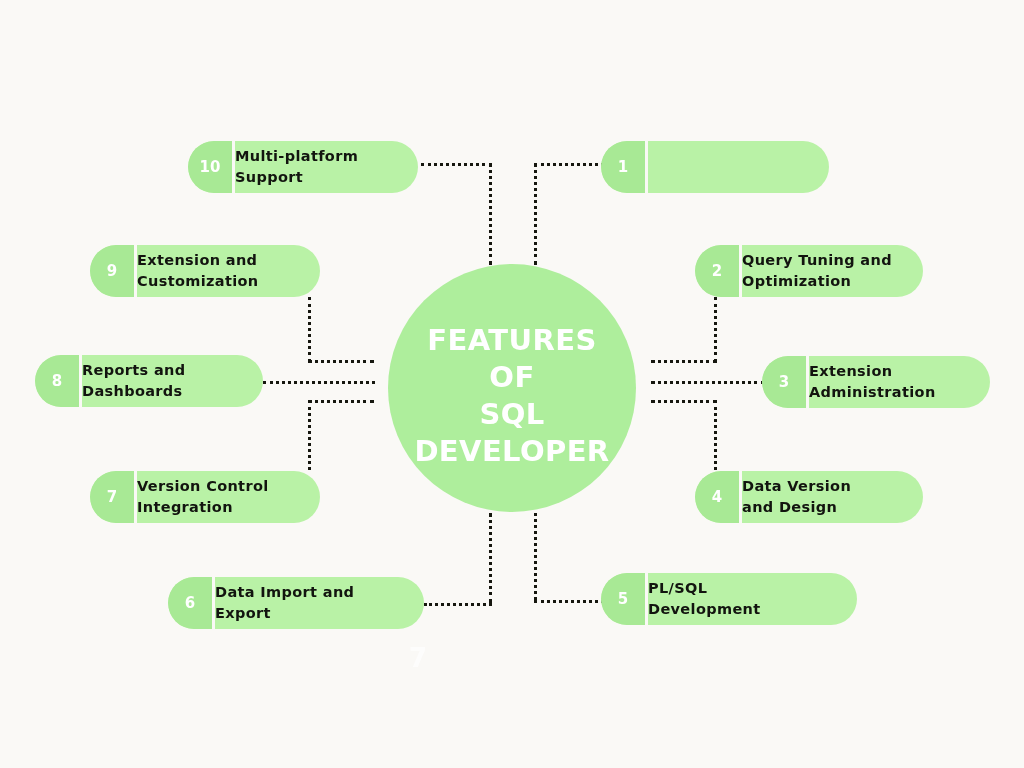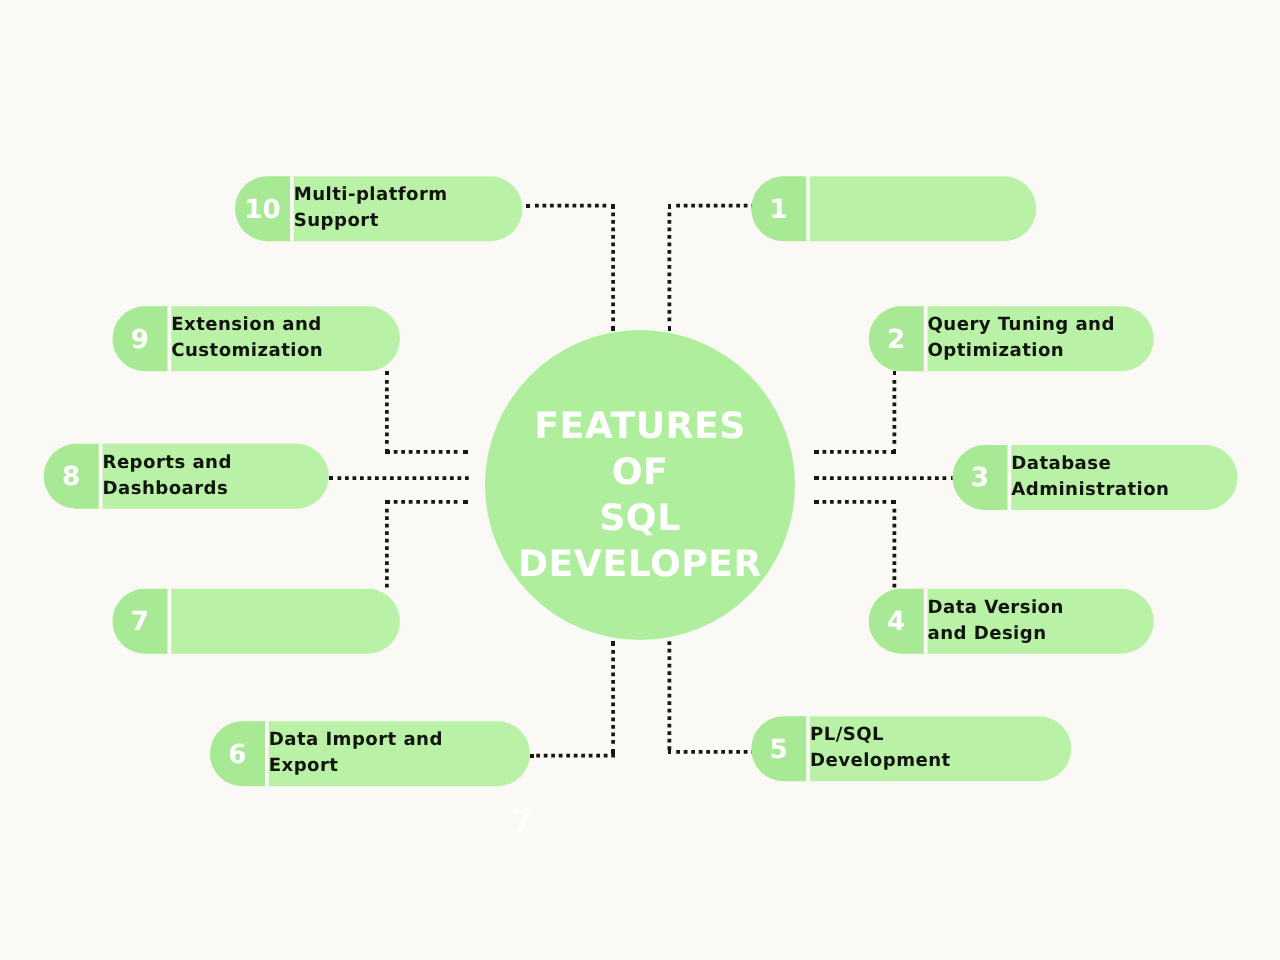--- a/index.html
+++ b/index.html
@@ -55,21 +55,21 @@
     height: 52px;
     border-radius: 26px;
     overflow: hidden;
     background: #B9F2A6;
     z-index: 4;
   }
   .pill-badge {
     flex: 0 0 44px;
     background: #A8E995;
     color: #FFFFFF;
-    font-size: 21px;
+    font-size: 15px;
     font-weight: bold;
     display: flex;
     align-items: center;
     justify-content: center;
     border-top-left-radius: 26px;
     border-bottom-left-radius: 26px;
   }
   .pill-divider {
     flex: 0 0 3px;
     background: #FAF9F6;
@@ -174,21 +174,21 @@
   <div class="pill p2">
     <div class="pill-badge">2</div>
     <div class="pill-divider"></div>
     <div class="pill-label">Query Tuning and
 Optimization</div>
   </div>
 
   <div class="pill p3">
     <div class="pill-badge">3</div>
     <div class="pill-divider"></div>
-    <div class="pill-label">Database
+    <div class="pill-label">Extension
 Administration</div>
   </div>
 
   <div class="pill p4">
     <div class="pill-badge">4</div>
     <div class="pill-divider"></div>
     <div class="pill-label">Data Version
 and Design</div>
   </div>
 
@@ -202,20 +202,22 @@
   <div class="pill p6">
     <div class="pill-badge">6</div>
     <div class="pill-divider"></div>
     <div class="pill-label">Data Import and
 Export</div>
   </div>
 
   <div class="pill p7">
     <div class="pill-badge">7</div>
     <div class="pill-divider"></div>
+    <div class="pill-label">Version Control
+Integration</div>
   </div>
 
   <div class="pill p8">
     <div class="pill-badge">8</div>
     <div class="pill-divider"></div>
     <div class="pill-label">Reports and
 Dashboards</div>
   </div>
 
   <div class="pill p9">

